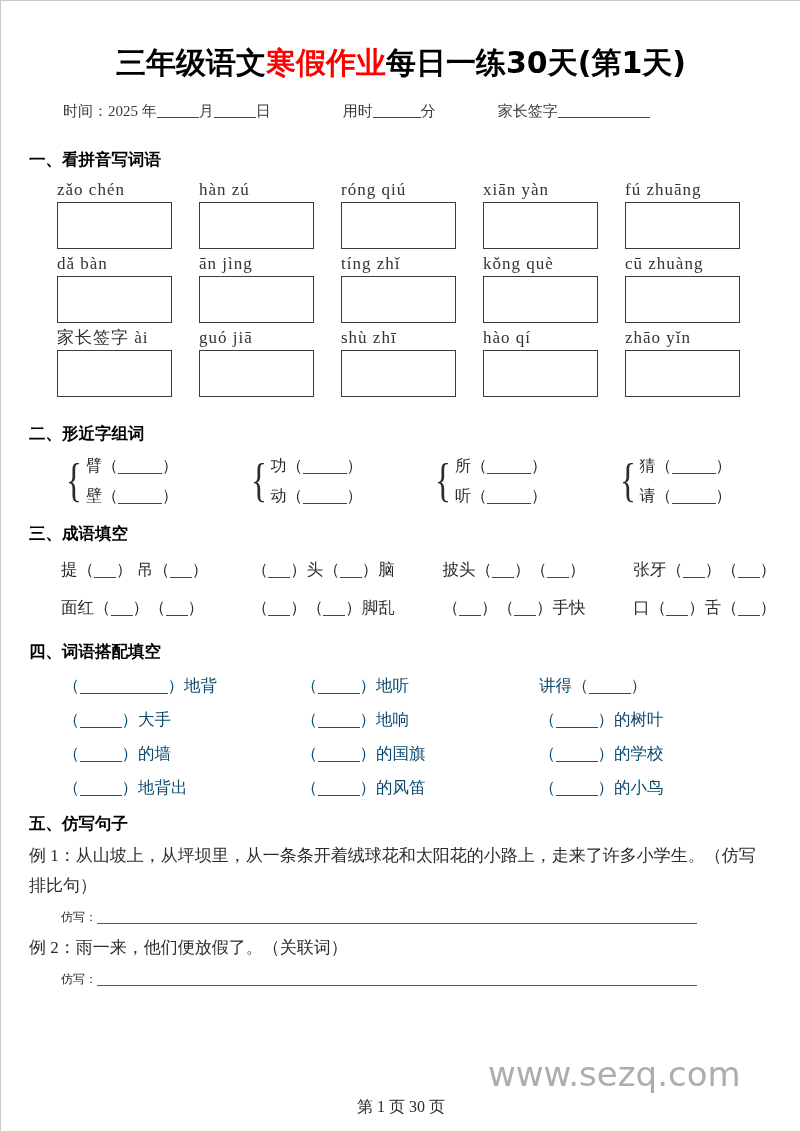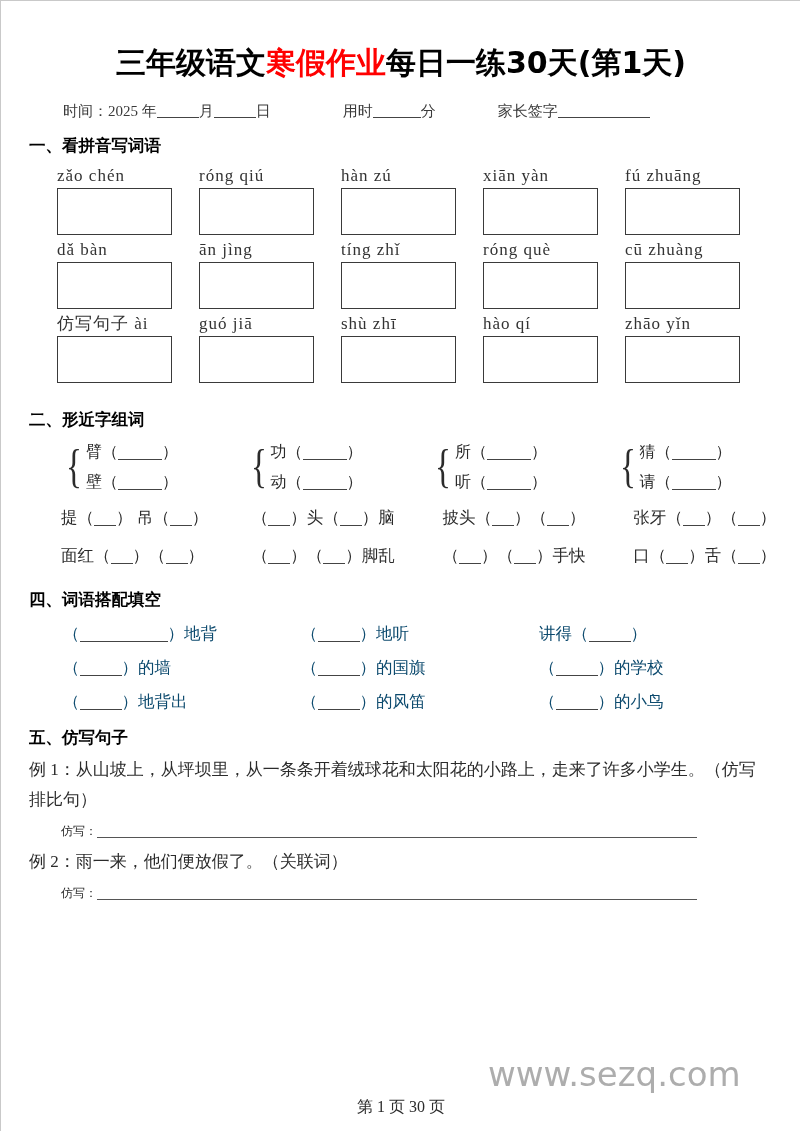--- a/index.html
+++ b/index.html
@@ -58,21 +58,21 @@
   .ul-m { display: inline-block; width: 48px; border-bottom: 1px solid #444; height: 15px; vertical-align: -2px; }
   .ul-l { display: inline-block; width: 92px; border-bottom: 1px solid #444; height: 15px; vertical-align: -2px; }
 
   
   .sec-h {
     font-family: "DejaVu Sans", "Liberation Sans", sans-serif;
     font-weight: bold;
     font-size: 16.5px;
     color: #000;
     padding-left: 28px;
-    margin-top: 14px;
+    margin-top: 28px;
     margin-bottom: 6px;
   }
 
   
   .pinyin-block { padding-left: 56px; margin-top: 6px; }
   .pinyin-row { display: flex; gap: 0px; }
   .pinyin-cell { width: 142px; }
   .pinyin-text {
     font-family: "Liberation Serif", "DejaVu Serif", serif;
     font-size: 17px;
@@ -217,28 +217,28 @@
     </div>
 
     <div class="sec-h">一、看拼音写词语</div>
     <div class="pinyin-block">
       <div class="pinyin-row r1">
         <div class="pinyin-cell">
             <div class="pinyin-text">zǎo chén</div>
             <div class="pinyin-box"></div>
           </div>
         <div class="pinyin-cell">
+            <div class="pinyin-text">hàn zú</div>
+            <div class="pinyin-box"></div>
+          </div>
+        <div class="pinyin-cell">
             <div class="pinyin-text">róng qiú</div>
             <div class="pinyin-box"></div>
           </div>
         <div class="pinyin-cell">
-            <div class="pinyin-text">hàn zú</div>
-            <div class="pinyin-box"></div>
-          </div>
-        <div class="pinyin-cell">
             <div class="pinyin-text">xiān yàn</div>
             <div class="pinyin-box"></div>
           </div>
         <div class="pinyin-cell">
             <div class="pinyin-text">fú zhuāng</div>
             <div class="pinyin-box"></div>
           </div>
       </div>
       <div class="pinyin-row r2">
         <div class="pinyin-cell">
@@ -247,31 +247,31 @@
           </div>
         <div class="pinyin-cell">
             <div class="pinyin-text">ān jìng</div>
             <div class="pinyin-box"></div>
           </div>
         <div class="pinyin-cell">
             <div class="pinyin-text">tíng zhǐ</div>
             <div class="pinyin-box"></div>
           </div>
         <div class="pinyin-cell">
-            <div class="pinyin-text">róng què</div>
+            <div class="pinyin-text">kǒng què</div>
             <div class="pinyin-box"></div>
           </div>
         <div class="pinyin-cell">
             <div class="pinyin-text">cū zhuàng</div>
             <div class="pinyin-box"></div>
           </div>
       </div>
       <div class="pinyin-row r3">
         <div class="pinyin-cell">
-            <div class="pinyin-text">仿写句子 ài</div>
+            <div class="pinyin-text">家长签字 ài</div>
             <div class="pinyin-box"></div>
           </div>
         <div class="pinyin-cell">
             <div class="pinyin-text">guó jiā</div>
             <div class="pinyin-box"></div>
           </div>
         <div class="pinyin-cell">
             <div class="pinyin-text">shù zhī</div>
             <div class="pinyin-box"></div>
           </div>
@@ -311,20 +311,21 @@
       </div>
       <div class="brace-grp">
         <span class="brace">{</span>
         <span class="brace-lines">
           <div class="brace-line"><span>猜（</span><span class="paren-u"></span><span>）</span></div>
           <div class="brace-line"><span>请（</span><span class="paren-u"></span><span>）</span></div>
         </span>
       </div>
     </div>
 
+    <div class="sec-h" style="margin-top:12px;">三、成语填空</div>
     <div class="idiom-block">
       <div class="idiom-row">
         <div class="idiom-cell"><span>提（</span><span class="blank-s"></span><span>） 吊（</span><span class="blank-s"></span><span>）</span></div>
         <div class="idiom-cell"><span>（</span><span class="blank-s"></span><span>）头（</span><span class="blank-s"></span><span>）脑</span></div>
         <div class="idiom-cell"><span>披头（</span><span class="blank-s"></span><span>）（</span><span class="blank-s"></span><span>）</span></div>
         <div class="idiom-cell"><span>张牙（</span><span class="blank-s"></span><span>）（</span><span class="blank-s"></span><span>）</span></div>
       </div>
       <div class="idiom-row">
         <div class="idiom-cell"><span>面红（</span><span class="blank-s"></span><span>）（</span><span class="blank-s"></span><span>）</span></div>
         <div class="idiom-cell"><span>（</span><span class="blank-s"></span><span>）（</span><span class="blank-s"></span><span>）脚乱</span></div>
@@ -334,20 +335,25 @@
     </div>
 
     <div class="sec-h" style="margin-top:14px;">四、词语搭配填空</div>
     <div class="coll-block">
       <div class="coll-row">
         <div class="coll-cell"><span>（</span><span class="blank-w"></span><span>）地背</span></div>
         <div class="coll-cell"><span>（</span><span class="blank-m"></span><span>）地听</span></div>
         <div class="coll-cell"><span>讲得（</span><span class="blank-m"></span><span>）</span></div>
       </div>
       <div class="coll-row">
+        <div class="coll-cell"><span>（</span><span class="blank-m"></span><span>）大手</span></div>
+        <div class="coll-cell"><span>（</span><span class="blank-m"></span><span>）地响</span></div>
+        <div class="coll-cell"><span>（</span><span class="blank-m"></span><span>）的树叶</span></div>
+      </div>
+      <div class="coll-row">
         <div class="coll-cell"><span>（</span><span class="blank-m"></span><span>）的墙</span></div>
         <div class="coll-cell"><span>（</span><span class="blank-m"></span><span>）的国旗</span></div>
         <div class="coll-cell"><span>（</span><span class="blank-m"></span><span>）的学校</span></div>
       </div>
       <div class="coll-row">
         <div class="coll-cell"><span>（</span><span class="blank-m"></span><span>）地背出</span></div>
         <div class="coll-cell"><span>（</span><span class="blank-m"></span><span>）的风笛</span></div>
         <div class="coll-cell"><span>（</span><span class="blank-m"></span><span>）的小鸟</span></div>
       </div>
     </div>

